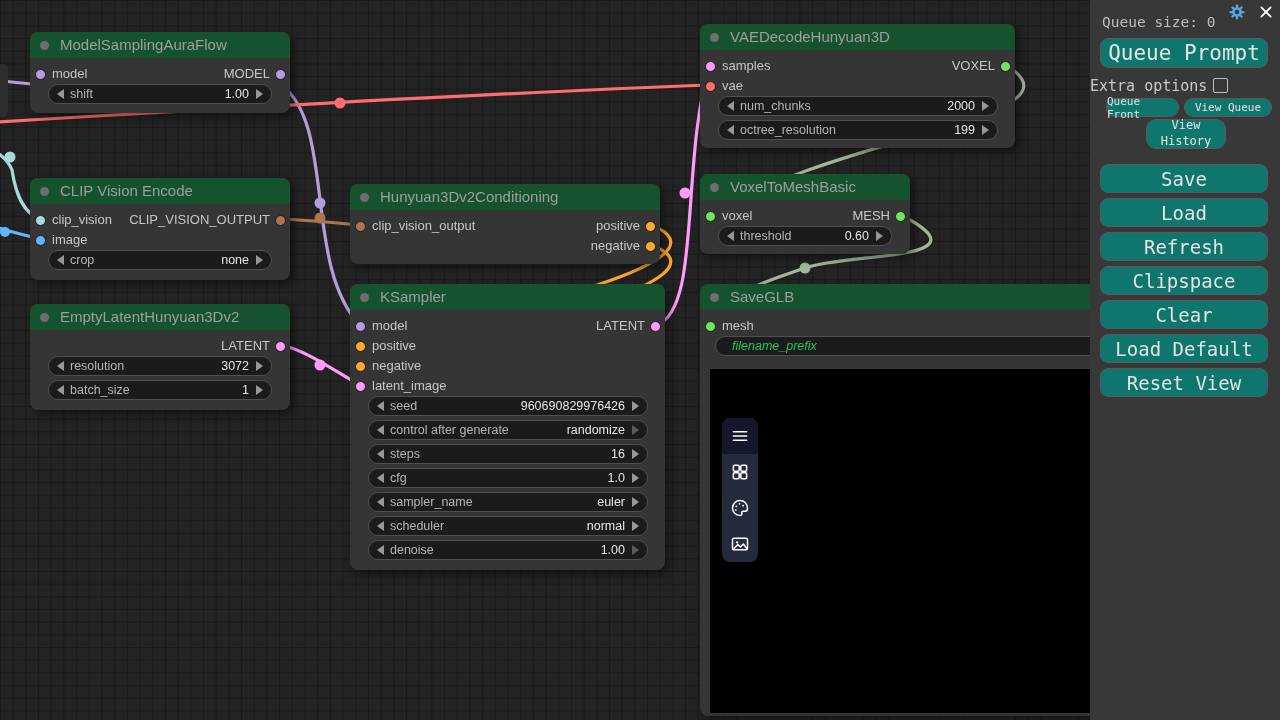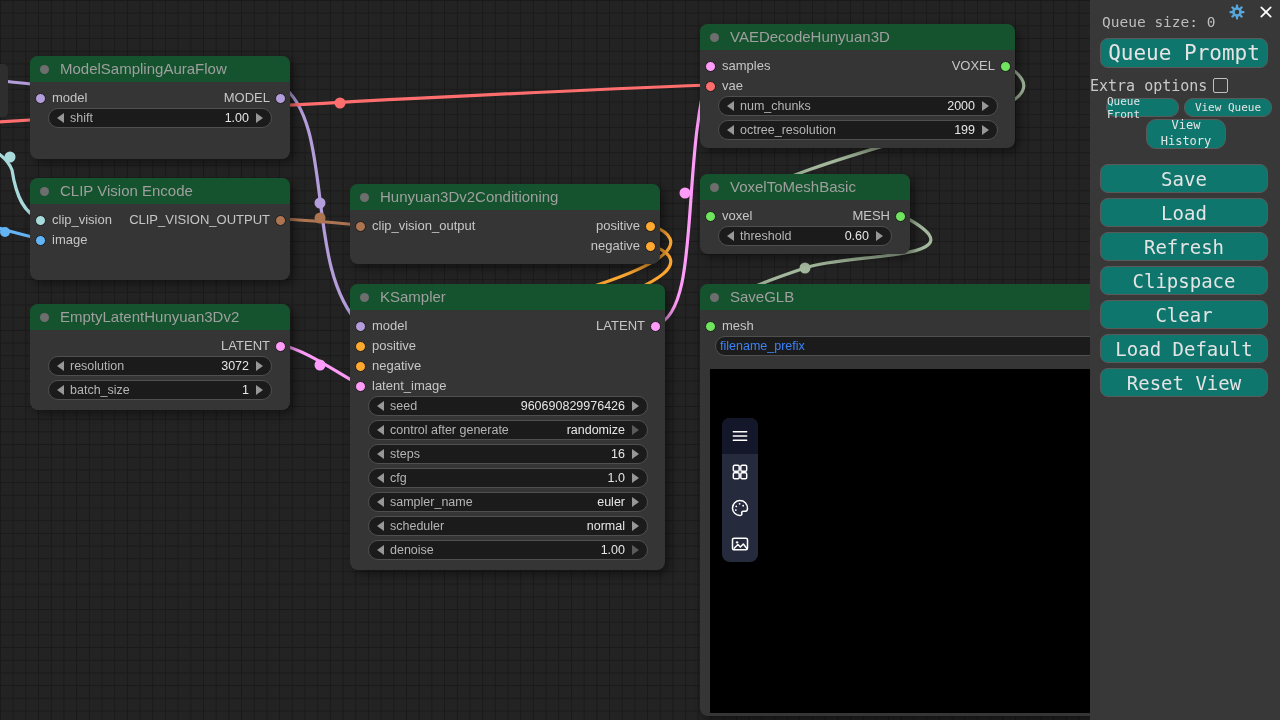--- a/index.html
+++ b/index.html
@@ -25,21 +25,21 @@
   .plabel{position:absolute;font-size:13px;color:#c6c6c6;white-space:nowrap;}
   .plabel.out{text-align:right;}
   .widget{position:absolute;height:20px;background:#1b1b1b;border:1px solid #4f4f4f;
           border-radius:11px;font-size:12.5px;color:#b5b5b5;display:flex;align-items:center;box-sizing:border-box;}
   .arr{width:0;height:0;border-top:5px solid transparent;border-bottom:5px solid transparent;}
   .arr.l{margin-left:8px;border-right:7px solid #979797;}
   .arr.r{margin-left:0;margin-right:8px;border-left:7px solid #979797;}
   .arr.dim{border-left-color:#5a5a5a;}
   .wname{margin-left:6px;}
   .wval{margin-left:auto;margin-right:7px;color:#e6e6e6;}
-  .wtext{margin-left:4px;color:#3b82f6;}
+  .wtext{margin-left:16px;color:#22c55e;font-style:italic;}
 
   #fragment-node{position:absolute;left:0;top:64px;width:8px;height:53px;background:#2e2e2e;
                  border-radius:0 5px 5px 0;z-index:2;}
 
   .viewport{position:absolute;left:10px;top:85px;width:380px;height:344px;background:#000;}
   .vp-toolbar{position:absolute;left:12px;top:49px;width:36px;border-radius:8px;background:#262a3d;z-index:3;overflow:hidden;}
   .vp-btn{width:36px;height:36px;display:flex;align-items:center;justify-content:center;}
   .vp-btn.first{background:#14172a;}
   .vp-btn svg{stroke:#fff;fill:none;stroke-width:1.8;stroke-linecap:round;stroke-linejoin:round;}
 
@@ -84,21 +84,21 @@
   <circle cx="10" cy="157" r="5.5" fill="#a8dadc"></circle>
   <circle cx="5" cy="232" r="5" fill="#64b5f6"></circle>
   <circle cx="320" cy="218" r="5.5" fill="#ad7452"></circle>
   <circle cx="320" cy="365" r="5.5" fill="#ff9cf9"></circle>
   <circle cx="685" cy="193" r="5.5" fill="#ff9cf9"></circle>
   <circle cx="805" cy="268" r="5.5" fill="#a2b79b"></circle>
 </svg>
 
 <div id="fragment-node"></div>
 
-<div class="node" style="left:30px;top:56px;width:260px;height:103px">
+<div class="node" style="left:30px;top:32px;width:260px;height:81px">
   <div class="ntitle"><span class="tdot"></span><span class="ttext">ModelSamplingAuraFlow</span></div>
   <span class="port in" style="top: 36.5px; background: rgb(179, 157, 219);"></span>
   <span class="plabel" style="left:22px;top:34px">model</span>
   <span class="plabel out" style="right:20px;top:34px">MODEL</span>
   <span class="port outp" style="top: 36.5px; background: rgb(179, 157, 219);"></span>
   <div class="widget" style="left:18px;top:52px;width:224px">
     <span class="arr l"></span>
     <span class="wname">shift</span>
     <span class="wval">1.00</span>
     <span class="arr r"></span>
@@ -106,20 +106,26 @@
 </div>
 
 <div class="node" style="left:30px;top:178px;width:260px;height:102px">
   <div class="ntitle"><span class="tdot"></span><span class="ttext">CLIP Vision Encode</span></div>
   <span class="port in" style="top: 36.5px; background: rgb(168, 218, 220);"></span>
   <span class="plabel" style="left:22px;top:34px">clip_vision</span>
   <span class="plabel out" style="right:20px;top:34px">CLIP_VISION_OUTPUT</span>
   <span class="port outp" style="top: 36.5px; background: rgb(173, 116, 82);"></span>
   <span class="port in" style="top: 56.5px; background: rgb(100, 181, 246);"></span>
   <span class="plabel" style="left:22px;top:54px">image</span>
+  <div class="widget" style="left:18px;top:72px;width:224px">
+    <span class="arr l"></span>
+    <span class="wname">crop</span>
+    <span class="wval">none</span>
+    <span class="arr r"></span>
+  </div>
 </div>
 
 <div class="node" style="left:30px;top:304px;width:260px;height:106px">
   <div class="ntitle"><span class="tdot"></span><span class="ttext">EmptyLatentHunyuan3Dv2</span></div>
   <span class="plabel out" style="right:20px;top:34px">LATENT</span>
   <span class="port outp" style="top: 36.5px; background: rgb(255, 156, 249);"></span>
   <div class="widget" style="left:18px;top:52px;width:224px">
     <span class="arr l"></span>
     <span class="wname">resolution</span>
     <span class="wval">3072</span>

